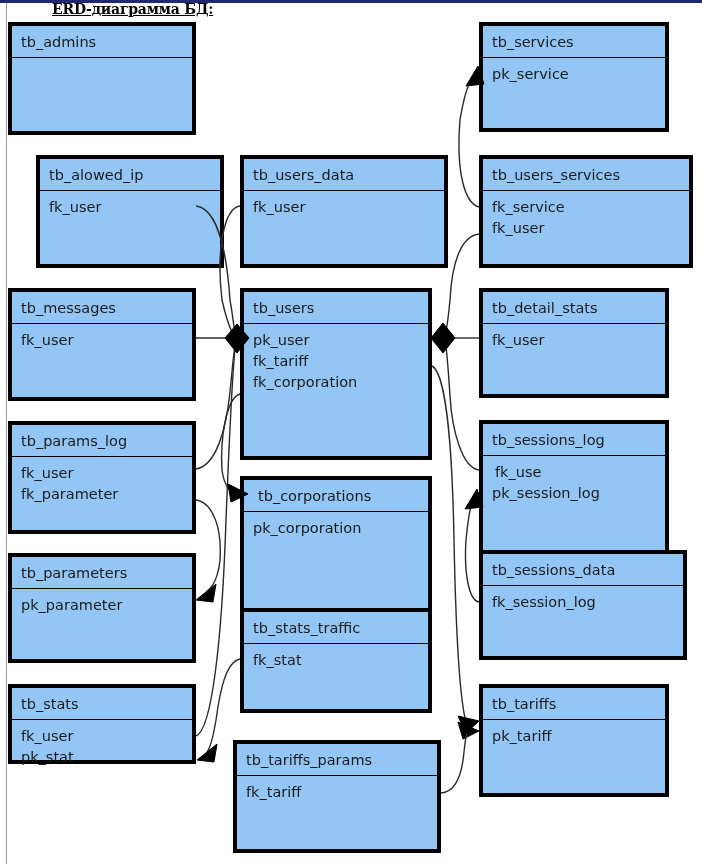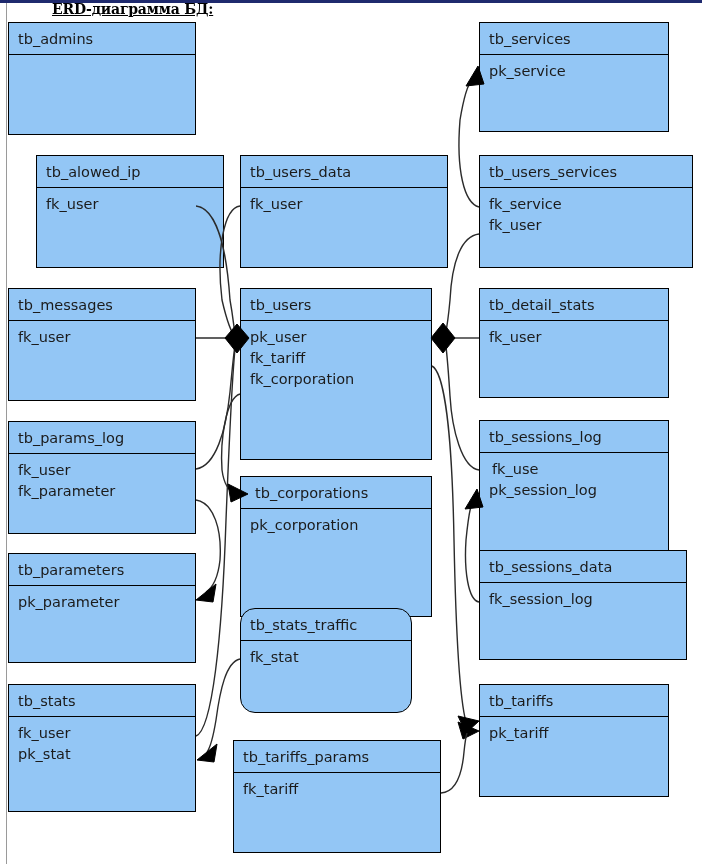--- a/index.html
+++ b/index.html
@@ -32,21 +32,21 @@
     color:#000;
     text-decoration:underline;
     white-space:nowrap;
     letter-spacing:-0.2px;
   }
 
   
   .entity{
     position:absolute;
     background:#93c6f5;
-    border:1px solid #000000;
+    border:4px solid #000000;
     box-sizing:border-box;
     z-index:3;
   }
   .entity .ent-head{
     height:32px;
     border-bottom:1px solid #000;
     box-sizing:border-box;
     display:flex;align-items:center;
     padding-left:9px;
     font-size:14.5px;
@@ -155,21 +155,21 @@
     </div>
   </div>
 
   <div class="entity" style="left:8px;top:553px;width:188px;height:110px;">
     <div class="ent-head">tb_parameters</div>
     <div class="ent-body">
       <div class="attr">pk_parameter</div>
     </div>
   </div>
 
-  <div class="entity" style="left:8px;top:684px;width:188px;height:128px;">
+  <div class="entity" style="left:8px;top:684px;width:188px;height:80px;">
     <div class="ent-head">tb_stats</div>
     <div class="ent-body">
       <div class="attr">fk_user</div>
       <div class="attr">pk_stat</div>
     </div>
   </div>
 
   <div class="entity" style="left:240px;top:155px;width:208px;height:113px;">
     <div class="ent-head">tb_users_data</div>
     <div class="ent-body">
@@ -186,21 +186,21 @@
     </div>
   </div>
 
   <div class="entity" style="left:240px;top:476px;width:192px;height:141px;">
     <div class="ent-head" style="padding-left:14px;">tb_corporations</div>
     <div class="ent-body">
       <div class="attr">pk_corporation</div>
     </div>
   </div>
 
-  <div class="entity" style="left:240px;top:608px;width:172px;height:105px;border-radius:15px;">
+  <div class="entity" style="left:240px;top:608px;width:192px;height:105px;">
     <div class="ent-head">tb_stats_traffic</div>
     <div class="ent-body">
       <div class="attr">fk_stat</div>
     </div>
   </div>
 
   <div class="entity" style="left:233px;top:740px;width:208px;height:113px;">
     <div class="ent-head">tb_tariffs_params</div>
     <div class="ent-body">
       <div class="attr">fk_tariff</div>

